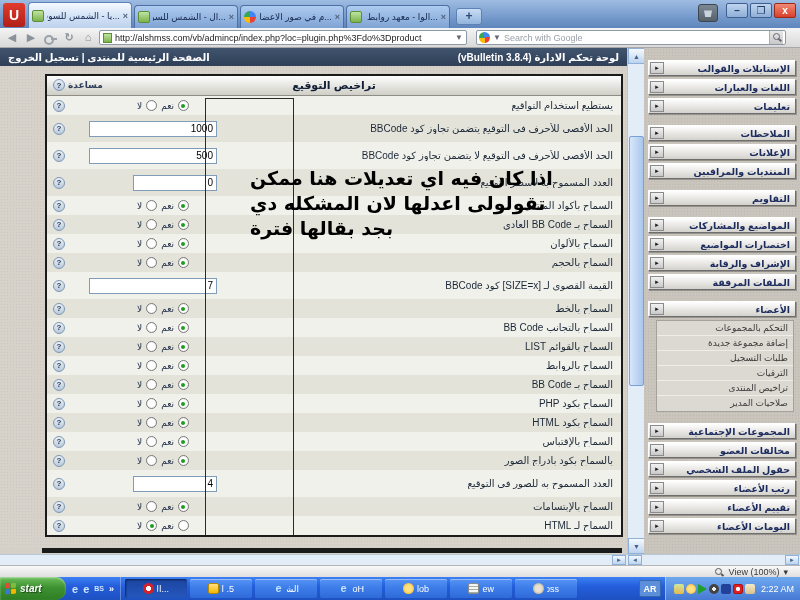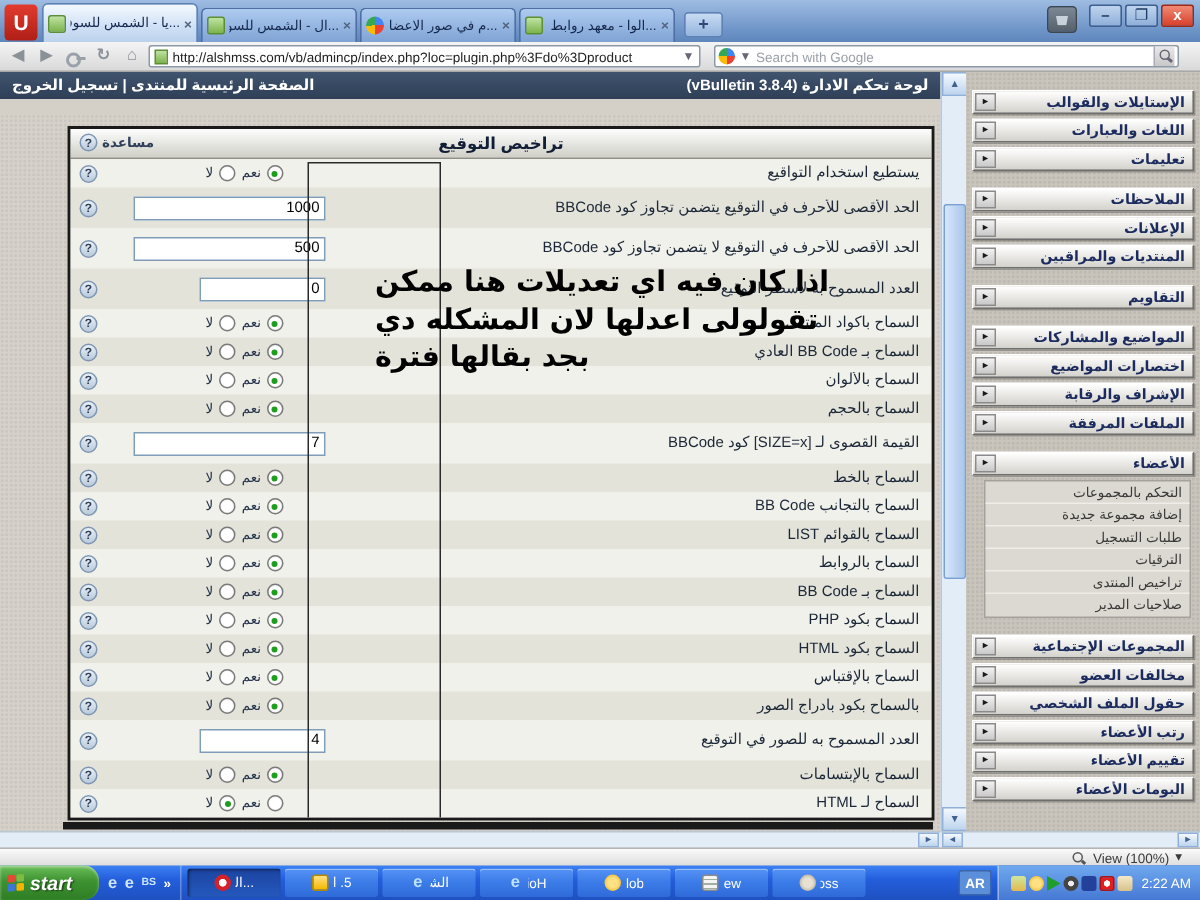--- a/index.html
+++ b/index.html
@@ -50,21 +50,21 @@
   .searchtext { flex:1; font-size:9px; color:#9AA0A8; }
   .maglens { position:relative; width:14px; height:13px; background:linear-gradient(#E8E8E8,#C8C8C8); border-left:1px solid #AAB; flex:none; }
   .maglens::before { content:''; position:absolute; left:3px; top:2px; width:5px; height:5px; border:1.5px solid #667; border-radius:50%; }
   .maglens::after { content:''; position:absolute; left:8px; top:8px; width:4px; height:1.5px; background:#667; transform:rotate(40deg); }
 
   
   .adminbar { position:absolute; top:48px; left:0; width:627px; height:18px; background:linear-gradient(#41546E,#2E3F57);
     color:#fff; font-size:10px; font-weight:bold; display:flex; align-items:center; justify-content:space-between; padding:0 8px; }
 
   
-  .main { position:absolute; top:76px; left:0; width:743px; height:481px; background:#D6D2CA;
+  .main { position:absolute; top:66px; left:0; width:743px; height:481px; background:#D6D2CA;
     background-image:radial-gradient(rgba(0,0,0,0.05) 1px, transparent 1px); background-size:3px 3px; }
   .panel { position:absolute; left:45px; top:8px; width:578px; height:463px; border:2px solid #1A1A1A; background:#F1F1EB; overflow:hidden; }
   .phead { height:20px; background:linear-gradient(#FDFDFD,#CFCFC7); border-bottom:1px solid #8E8E86; position:relative;
     display:flex; align-items:center; justify-content:center; font-size:11px; font-weight:bold; color:#121E36; }
   .phelp { position:absolute; left:6px; top:3px; display:flex; align-items:center; gap:3px; font-size:9px; font-weight:bold; color:#30405A; }
   .help { width:12px; height:12px; border-radius:50%; background:linear-gradient(#EAF0F7,#B9CADB); border:1px solid #7E96B2;
     color:#2E3E55; font-size:8px; font-weight:bold; display:inline-flex; align-items:center; justify-content:center; flex:none; }
   .help::after { content:'?'; }
   .rows div.row { display:flex; align-items:center; height:19px; padding-left:6px; }
   .rows div.row:nth-of-type(odd) { background:#F1F1EB; }
@@ -122,21 +122,21 @@
   
   .taskbar { position:absolute; top:577px; left:0; width:800px; height:23px;
     background:linear-gradient(#3C81F3,#245EDC 40%,#1E50C0); display:flex; align-items:center; }
   .startbtn { height:23px; width:66px; background:linear-gradient(#6CBF5A,#3E9231 45%,#2E7D24);
     border-radius:0 10px 10px 0; display:flex; align-items:center; gap:4px; padding-left:5px;
     box-shadow:inset 0 1px 2px rgba(255,255,255,0.5); }
   .winflag { width:11px; height:11px; display:grid; grid-template-columns:5px 5px; grid-template-rows:5px 5px; gap:1px; transform:skewY(-4deg); }
   .winflag i { border-radius:1px; }
   .winflag i:nth-child(1){background:#E24A36;} .winflag i:nth-child(2){background:#7FBA41;}
   .winflag i:nth-child(3){background:#3B78D6;} .winflag i:nth-child(4){background:#F4B400;}
-  .startlab { color:#fff; font-weight:bold; font-style:italic; font-size:13px; text-shadow:1px 1px 1px rgba(0,0,0,0.5); }
+  .startlab { color:#fff; font-weight:bold; font-style:italic; font-size:10px; text-shadow:1px 1px 1px rgba(0,0,0,0.5); }
   .qlaunch { display:flex; align-items:center; gap:5px; padding:0 6px; border-right:1px solid rgba(255,255,255,0.3); height:100%; }
   .ql { font-size:11px; font-weight:bold; color:#CDE6FA; }
   .ql.ic-bs { font-size:7px; } .ql.ic-more { font-size:9px; color:#fff; }
   .taskbtns { display:flex; gap:3px; padding:0 4px; flex:1; align-items:center; overflow:hidden; }
   .tbtn { width:62px; height:19px; border-radius:2px; background:linear-gradient(#5693F5,#3B7BE8 50%,#2F6BD8);
     box-shadow:inset 0 1px 0 rgba(255,255,255,0.4); display:flex; align-items:center; gap:3px; padding:0 18px; flex:none; }
   .tbtn.active { background:linear-gradient(#1B44A0,#2558BE); box-shadow:inset 1px 1px 2px rgba(0,0,0,0.5); }
   .tbtn-label { flex:1; color:#fff; font-size:9px; white-space:nowrap; overflow:hidden; direction:rtl; unicode-bidi:isolate; }
   .tbic { width:11px; height:11px; flex:none; border-radius:2px; }
   .tbic.ic-opera { border-radius:50%; background:radial-gradient(#fff 30%, #D3222A 36%); }

